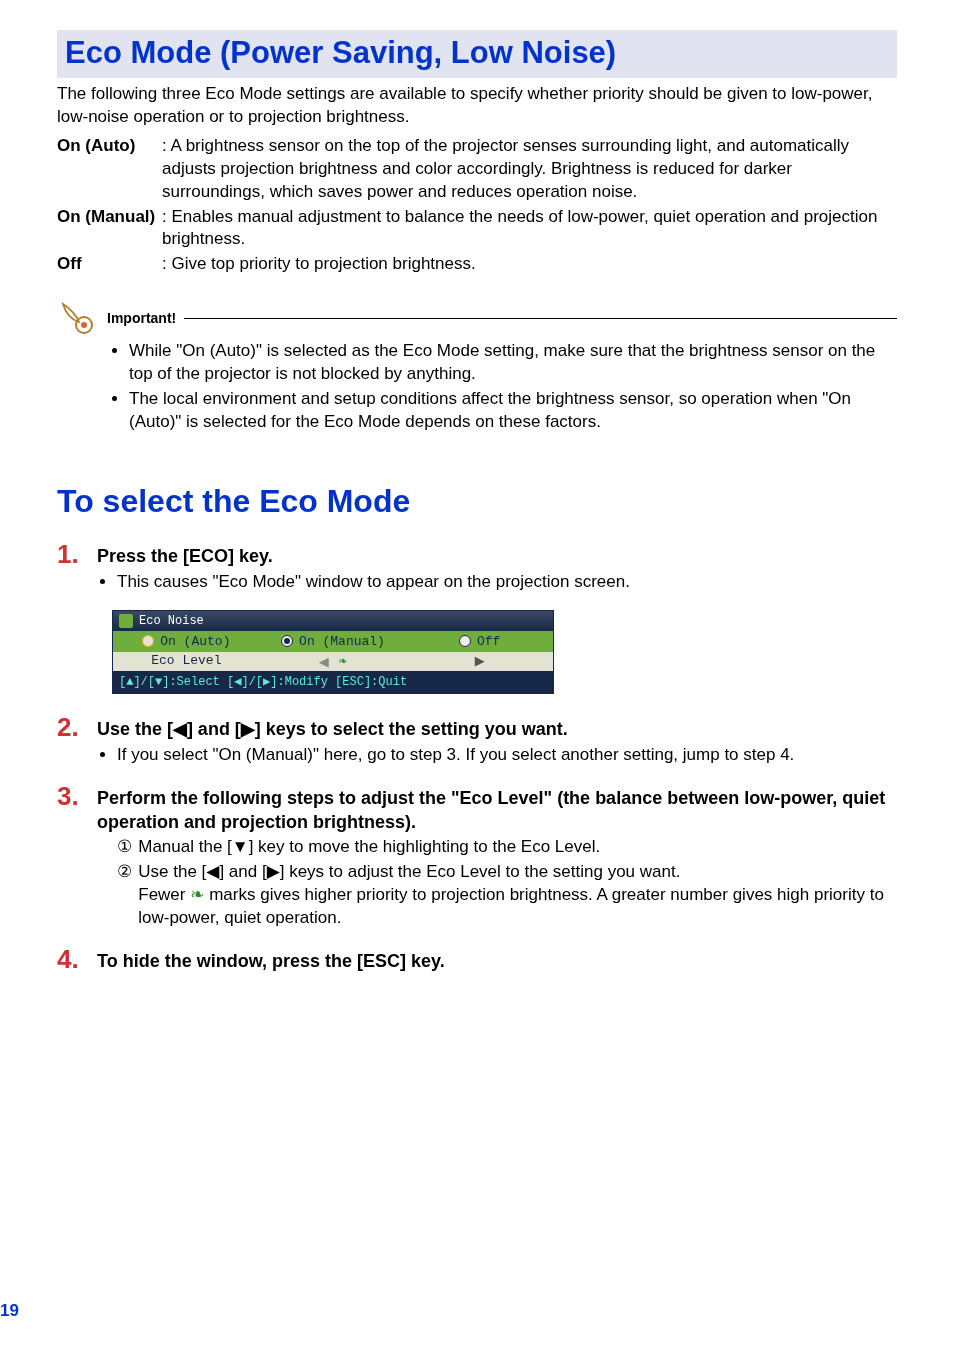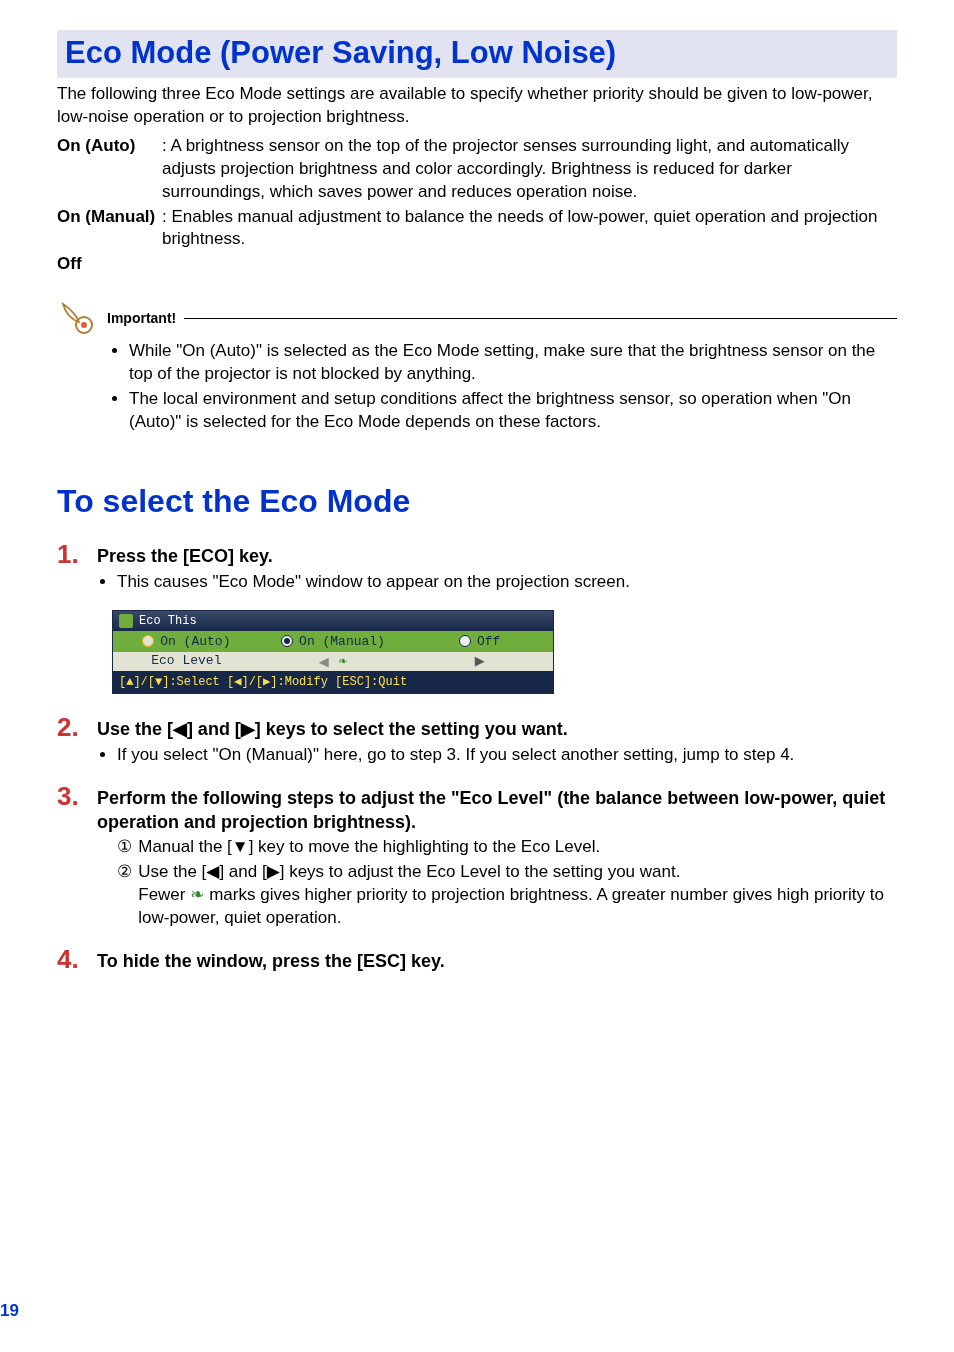--- a/index.html
+++ b/index.html
@@ -201,21 +201,21 @@
     color: #2f8a2b;
     font-size: 14px;
   }
   .ss-level-right {
     flex: 1;
     text-align: center;
     color: #555;
   }
   .ss-footer {
     background: #172748;
-    color: #fde047;
+    color: #5eead4;
     padding: 3px 6px;
     font-size: 12px;
   }
   .inline-leaf {
     color: #2f8a2b;
     font-size: 17px;
     vertical-align: middle;
   }
   .page-number {
     text-align: left;
@@ -244,20 +244,21 @@
   <div class="def-row">
     <div class="def-term">On (Auto)</div>
     <div class="def-desc">: A brightness sensor on the top of the projector senses surrounding light, and automatically adjusts projection brightness and color accordingly. Brightness is reduced for darker surroundings, which saves power and reduces operation noise.</div>
   </div>
   <div class="def-row">
     <div class="def-term">On (Manual)</div>
     <div class="def-desc">: Enables manual adjustment to balance the needs of low-power, quiet operation and projection brightness.</div>
   </div>
   <div class="def-row">
     <div class="def-term">Off</div>
+    <div class="def-desc">: Give top priority to projection brightness.</div>
   </div>
 
   <div class="important-box">
     <div class="important-header">
       <svg class="important-icon" viewBox="0 0 40 40">
         <path d="M6 6 Q 10 20 22 24 Q 18 14 6 6 Z" fill="none" stroke="#b08030" stroke-width="1.8"></path>
         <circle cx="27" cy="27" r="8" fill="none" stroke="#b08030" stroke-width="2"></circle>
         <circle cx="27" cy="27" r="3" fill="#e06030"></circle>
       </svg>
       <span class="important-title">Important!</span>
@@ -277,21 +278,21 @@
       <div class="step-title">Press the [ECO] key.</div>
       <ul>
           <li>This causes "Eco Mode" window to appear on the projection screen.</li>
         </ul>
     </div>
   </div>
 
   <div class="screenshot">
     <div class="ss-titlebar">
       <span class="ss-titlebar-icon"></span>
-      <span>Eco This</span>
+      <span>Eco Noise</span>
     </div>
     <div class="ss-options">
       <div class="ss-option">
         <span class="radio-dot yellow"></span>
         <span>On (Auto)</span>
       </div>
       <div class="ss-option">
         <span class="radio-dot selected"></span>
         <span>On (Manual)</span>
       </div>

